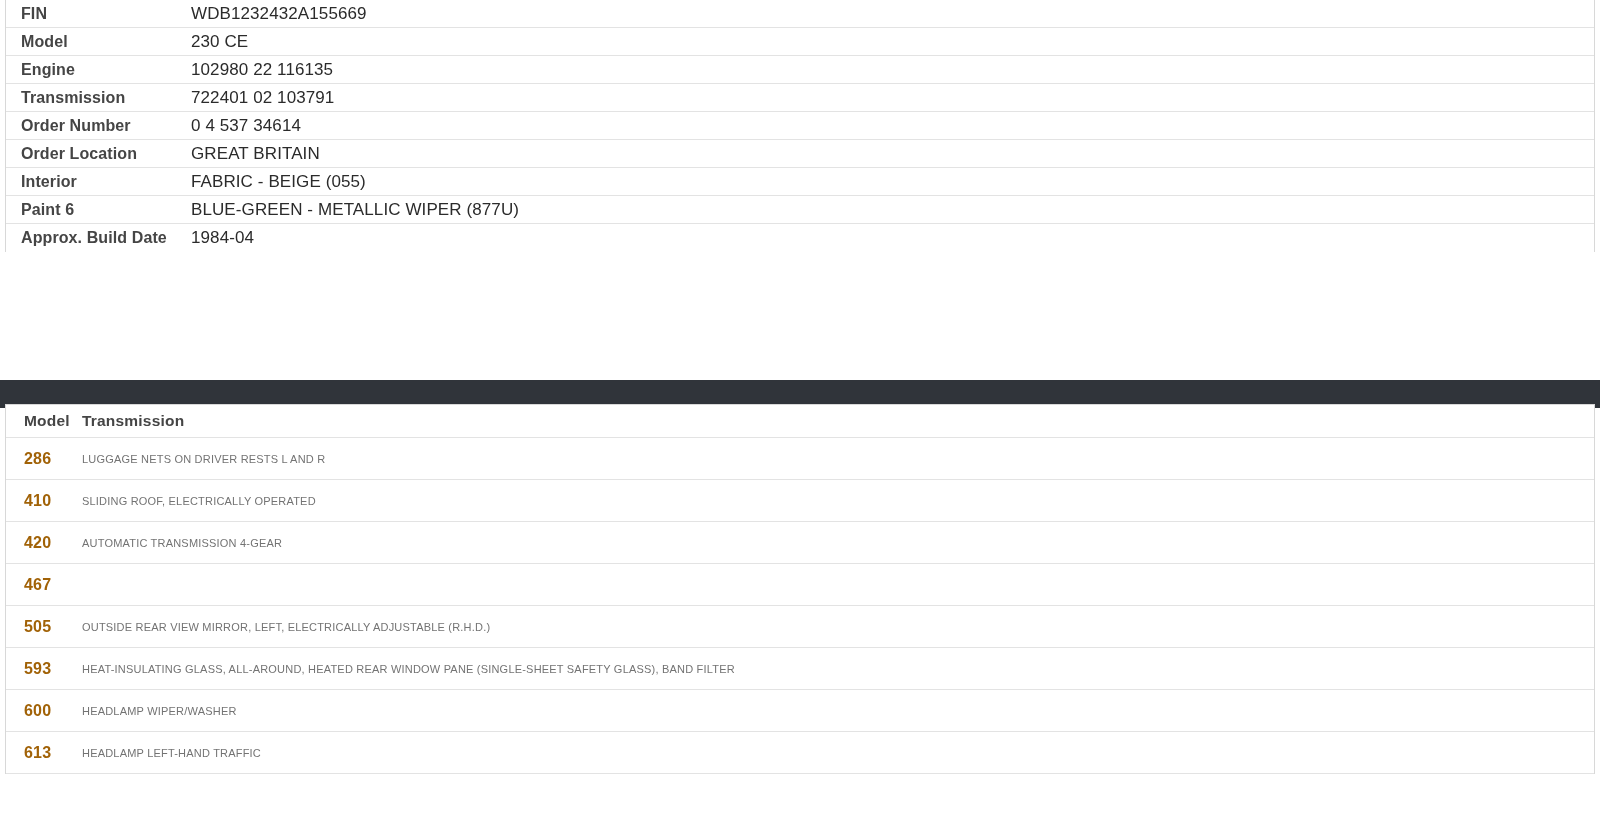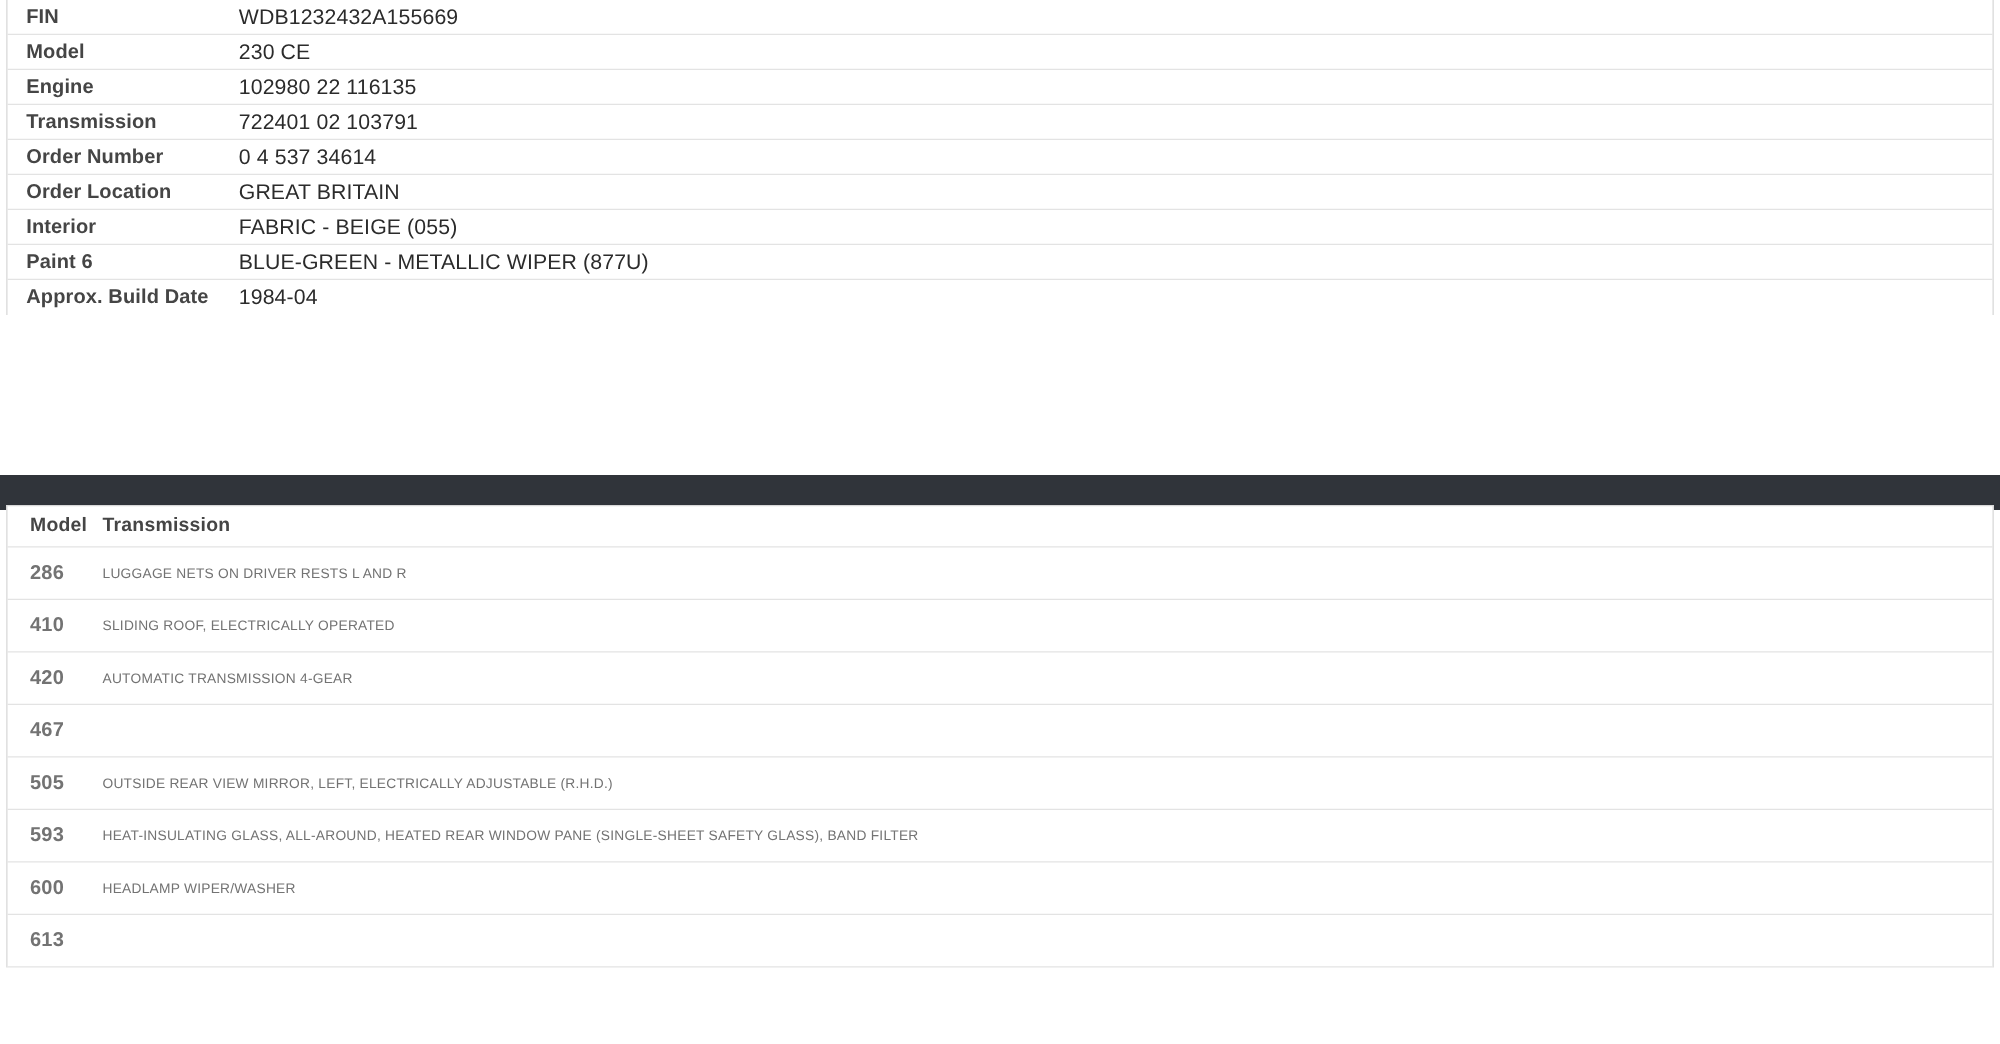--- a/index.html
+++ b/index.html
@@ -98,21 +98,21 @@
     height: 42px;
     border-bottom: 1px solid #e3e3e3;
     box-sizing: border-box;
   }
   .col-code {
     width: 76px;
     padding-left: 18px;
     box-sizing: border-box;
     font-size: 16px;
     font-weight: bold;
-    color: #737373;
+    color: #a16207;
     letter-spacing: 0.2px;
   }
   .col-desc {
     flex: 1;
     font-size: 11px;
     color: #737373;
     letter-spacing: 0.2px;
   }
 </style>
 </head>
@@ -208,17 +208,18 @@
       <div class="col-desc">HEAT-INSULATING GLASS, ALL-AROUND, HEATED REAR WINDOW PANE (SINGLE-SHEET SAFETY GLASS), BAND FILTER</div>
     </div>
 
     <div class="opt-row">
       <div class="col-code">600</div>
       <div class="col-desc">HEADLAMP WIPER/WASHER</div>
     </div>
 
     <div class="opt-row">
       <div class="col-code">613</div>
+      <div class="col-desc">HEADLAMP LEFT-HAND TRAFFIC</div>
     </div>
 
   </div>
 
 </div>
 
 </body></html>

